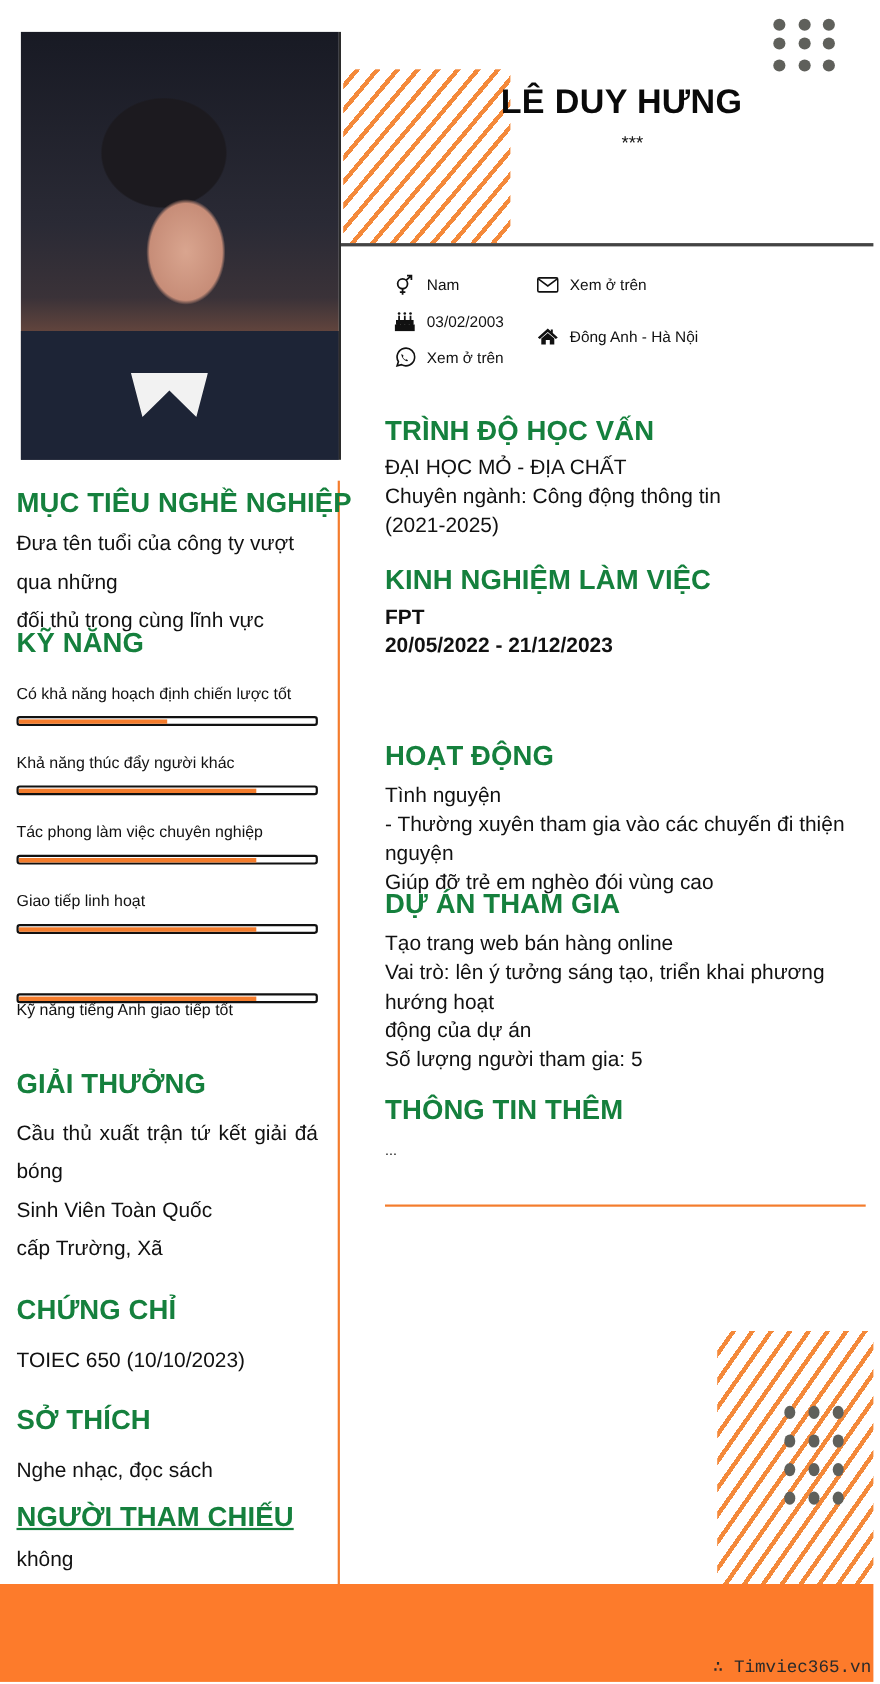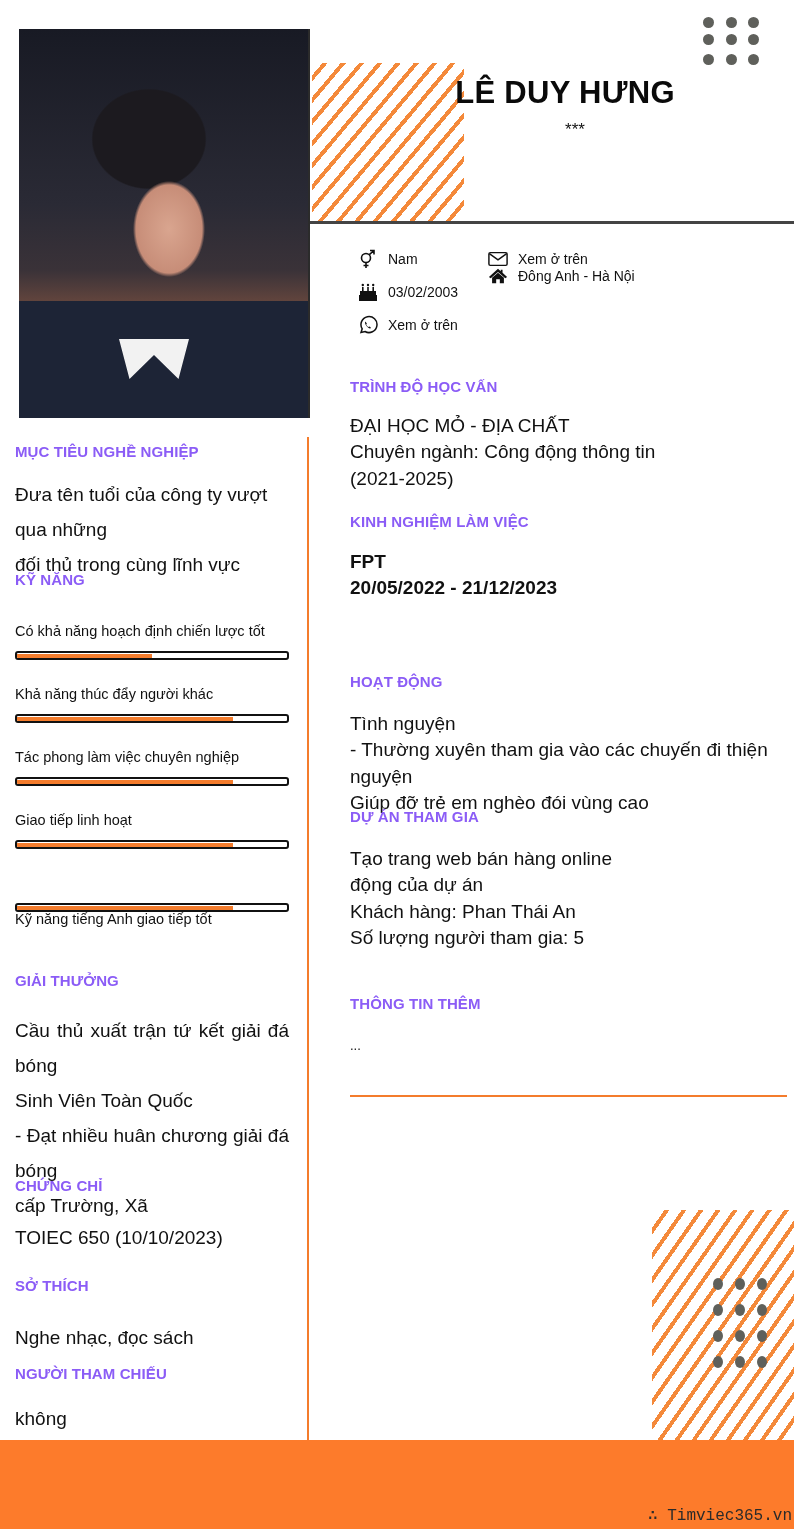--- a/index.html
+++ b/index.html
@@ -32,21 +32,21 @@
   .stars { position: absolute; left: 540px; top: 120px; width: 70px; text-align: center; font-size: 17px; color: #111; }
   .hr-dark { position: absolute; left: 310px; top: 221px; width: 484px; height: 3px; background: #444; }
 
   
   .contact { position: absolute; font-size: 14px; color: #111; display: flex; align-items: center; }
   .contact .ic { width: 22px; height: 20px; margin-right: 9px; display: inline-flex; align-items: center; justify-content: center; }
   .contact svg { width: 20px; height: 20px; }
 
   
   .vline { position: absolute; left: 307px; top: 437px; width: 2px; height: 1003px; background: #f47c2c; }
-  .sec-title { position: absolute; font-weight: 700; font-size: 15px; color: #8b5cf6; letter-spacing: 0.1px; }
+  .sec-title { position: absolute; font-weight: 700; font-size: 25px; color: #15803d; letter-spacing: 0.1px; }
   .txt { position: absolute; font-size: 19px; color: #111; }
   .left-txt { left: 15px; width: 274px; line-height: 35px; }
   .justify { text-align: justify; text-align-last: left; }
   .skill-label { position: absolute; left: 15px; font-size: 14.5px; color: #111; }
   .skill-bar { position: absolute; left: 15px; width: 274px; height: 9px; border: 2px solid #111; border-radius: 3px; background: #fff; overflow: hidden; }
   .skill-bar .fill { position: absolute; left: 0; top: 1px; height: 8px; background: #f47c2c; }
 
   .right-txt { left: 350px; width: 430px; line-height: 26.3px; }
   .bold { font-weight: 700; }
   .hr-orange { position: absolute; left: 350px; top: 1095px; width: 437px; height: 2px; background: #f47c2c; }
@@ -112,21 +112,21 @@
           <rect x="4" y="5" width="1.6" height="4"></rect>
           <rect x="9.2" y="5" width="1.6" height="4"></rect>
           <rect x="14.4" y="5" width="1.6" height="4"></rect>
           <circle cx="4.8" cy="3" r="1.2"></circle>
           <circle cx="10" cy="3" r="1.2"></circle>
           <circle cx="15.2" cy="3" r="1.2"></circle>
         </svg>
     </span>
     <span>03/02/2003</span>
   </div>
-  <div class="contact" style="left:487px; top:266px;">
+  <div class="contact" style="left:487px; top:296px;">
     <span class="ic">
       <svg viewBox="0 0 22 20" fill="#111">
           <path d="M11 2 L1 11 L3 12.5 L11 5.5 L19 12.5 L21 11 L16 6.5 V3 H14 V4.7 Z"></path>
           <path d="M4.5 12 L11 6.5 L17.5 12 V18 H13 V13.5 H9 V18 H4.5 Z"></path>
         </svg>
     </span>
     <span>Đông Anh - Hà Nội</span>
   </div>
   <div class="contact" style="left:357px; top:315px;">
     <span class="ic">
@@ -170,31 +170,30 @@
 
   <div class="skill-label" style="top:875px;margin-top:36px;">Kỹ năng tiếng Anh giao tiếp tốt</div>
   <div class="skill-bar" style="top:903px;">
       <div class="fill" style="width:80%;"></div>
     </div>
 
   <div class="sec-title" style="left:15px; top:972px;">GIẢI THƯỞNG</div>
   <div class="txt left-txt justify" style="top:1013px;">
     <div style="text-align-last: justify;">Cầu thủ xuất trận tứ kết giải đá bóng</div>
     <div>Sinh Viên Toàn Quốc</div>
-    <div style="text-align-last: justify;">- Đạt nhiều huân chương giải đá bóng</div>
     <div>cấp Trường, Xã</div>
   </div>
 
   <div class="sec-title" style="left:15px; top:1177px;">CHỨNG CHỈ</div>
   <div class="txt" style="left:15px; top:1227px;">TOIEC 650 (10/10/2023)</div>
 
   <div class="sec-title" style="left:15px; top:1277px;">SỞ THÍCH</div>
   <div class="txt" style="left:15px; top:1327px;">Nghe nhạc, đọc sách</div>
 
-  <div class="sec-title" style="left:15px; top:1365px;">NGƯỜI THAM CHIẾU</div>
+  <div class="sec-title" style="left:15px; top:1365px;text-decoration:underline;">NGƯỜI THAM CHIẾU</div>
   <div class="txt" style="left:15px; top:1408px;">không</div>
 
   <div class="sec-title" style="left:350px; top:378px;">TRÌNH ĐỘ HỌC VẤN</div>
   <div class="txt right-txt" style="top:413px;">
     <div>ĐẠI HỌC MỎ - ĐỊA CHẤT</div>
     <div>Chuyên ngành: Công động thông tin</div>
     <div>(2021-2025)</div>
   </div>
 
   <div class="sec-title" style="left:350px; top:513px;">KINH NGHIỆM LÀM VIỆC</div>
@@ -206,22 +205,22 @@
   <div class="sec-title" style="left:350px; top:673px;">HOẠT ĐỘNG</div>
   <div class="txt right-txt" style="top:711px;">
     <div>Tình nguyện</div>
     <div>- Thường xuyên tham gia vào các chuyến đi thiện nguyện</div>
     <div>Giúp đỡ trẻ em nghèo đói vùng cao</div>
   </div>
 
   <div class="sec-title" style="left:350px; top:808px;">DỰ ÁN THAM GIA</div>
   <div class="txt right-txt" style="top:846px;">
     <div>Tạo trang web bán hàng online</div>
+    <div>Vai trò: lên ý tưởng sáng tạo, triển khai phương hướng hoạt</div>
     <div>động của dự án</div>
-    <div>Khách hàng: Phan Thái An</div>
     <div>Số lượng người tham gia: 5</div>
   </div>
 
   <div class="sec-title" style="left:350px; top:995px;">THÔNG TIN THÊM</div>
   <div class="txt" style="left:350px; top:1038px; font-size:13px;">...</div>
 
   <div class="hr-orange"></div>
 
   <div class="stripes-bottom"></div>
   <div class="dots dots-bottom">

